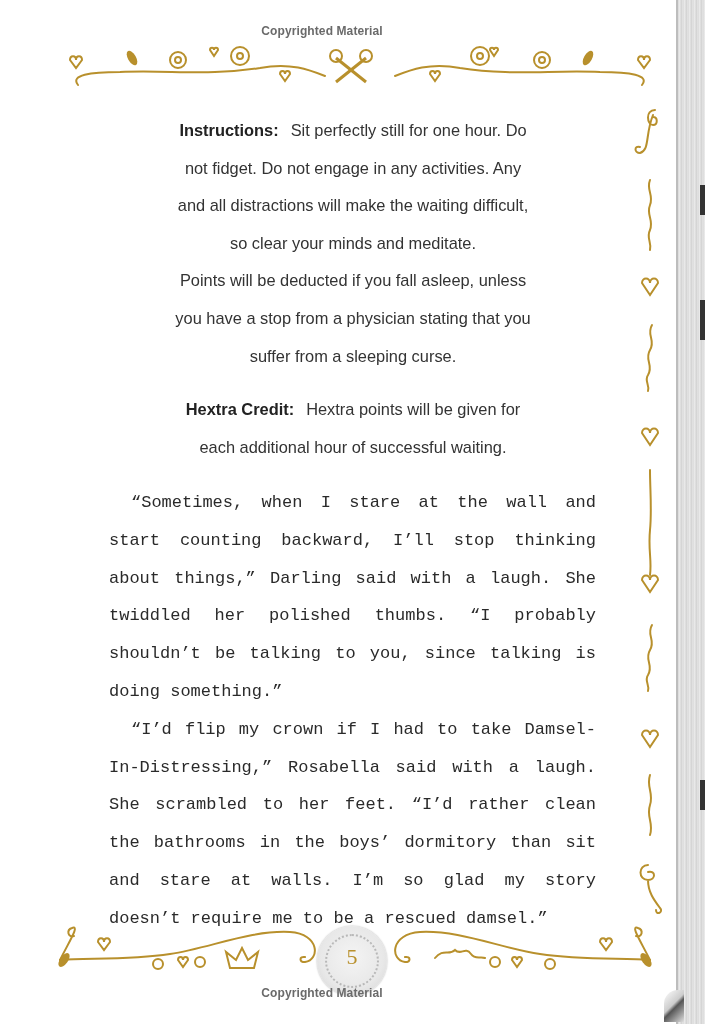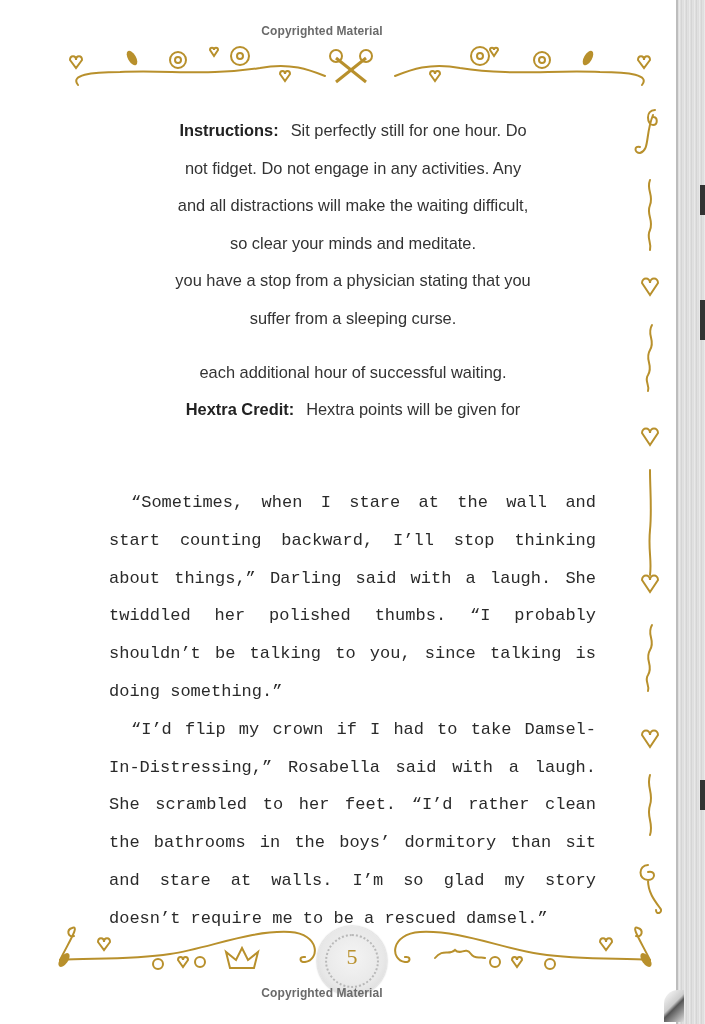--- a/index.html
+++ b/index.html
@@ -89,25 +89,26 @@
     <path d="M20 680 c-4 12 4 18 0 30 c-4 12 4 18 0 30"></path>
     <path d="M18 770 c-10 0 -10 15 0 15 c8 0 8 -10 0 -8 M18 785 c0 12 6 20 12 28 c4 4 -4 8 -4 2"></path>
   </g>
 </svg>
 
 <div class="box">
   <p><span class="lbl">Instructions:</span><span>Sit perfectly still for one hour. Do</span></p>
   <p>not fidget. Do not engage in any activities. Any</p>
   <p>and all distractions will make the waiting difficult,</p>
   <p>so clear your minds and meditate.</p>
+  <p>Points will be deducted if you fall asleep, unless</p>
   <p>you have a stop from a physician stating that you</p>
   <p>suffer from a sleeping curse.</p>
   <div class="gap"></div>
+  <p><span class="lbl">Hextra Credit:</span><span>Hextra points will be given for</span></p>
   <p>each additional hour of successful waiting.</p>
-  <p><span class="lbl">Hextra Credit:</span><span>Hextra points will be given for</span></p>
 </div>
 
 <div class="prose">
   <p>“Sometimes, when I stare at the wall and start counting backward, I’ll stop thinking about things,” Darling said with a laugh. She twiddled her polished thumbs. “I probably shouldn’t be talking to you, since talking is doing something.”</p>
   <p>“I’d flip my crown if I had to take Damsel-In-Distressing,” Rosabella said with a laugh. She scrambled to her feet. “I’d rather clean the bathrooms in the boys’ dormitory than sit and stare at walls. I’m so glad my story doesn’t require me to be a rescued damsel.”</p>
 </div>
 
 <svg class="orn" style="left:50px;top:920px" width="610" height="60">
   <g fill="none" stroke="#b8902c" stroke-width="2" stroke-linecap="round">
     <path d="M10 40 C20 20 30 5 22 8 c-6 2 -4 10 2 8"></path>

